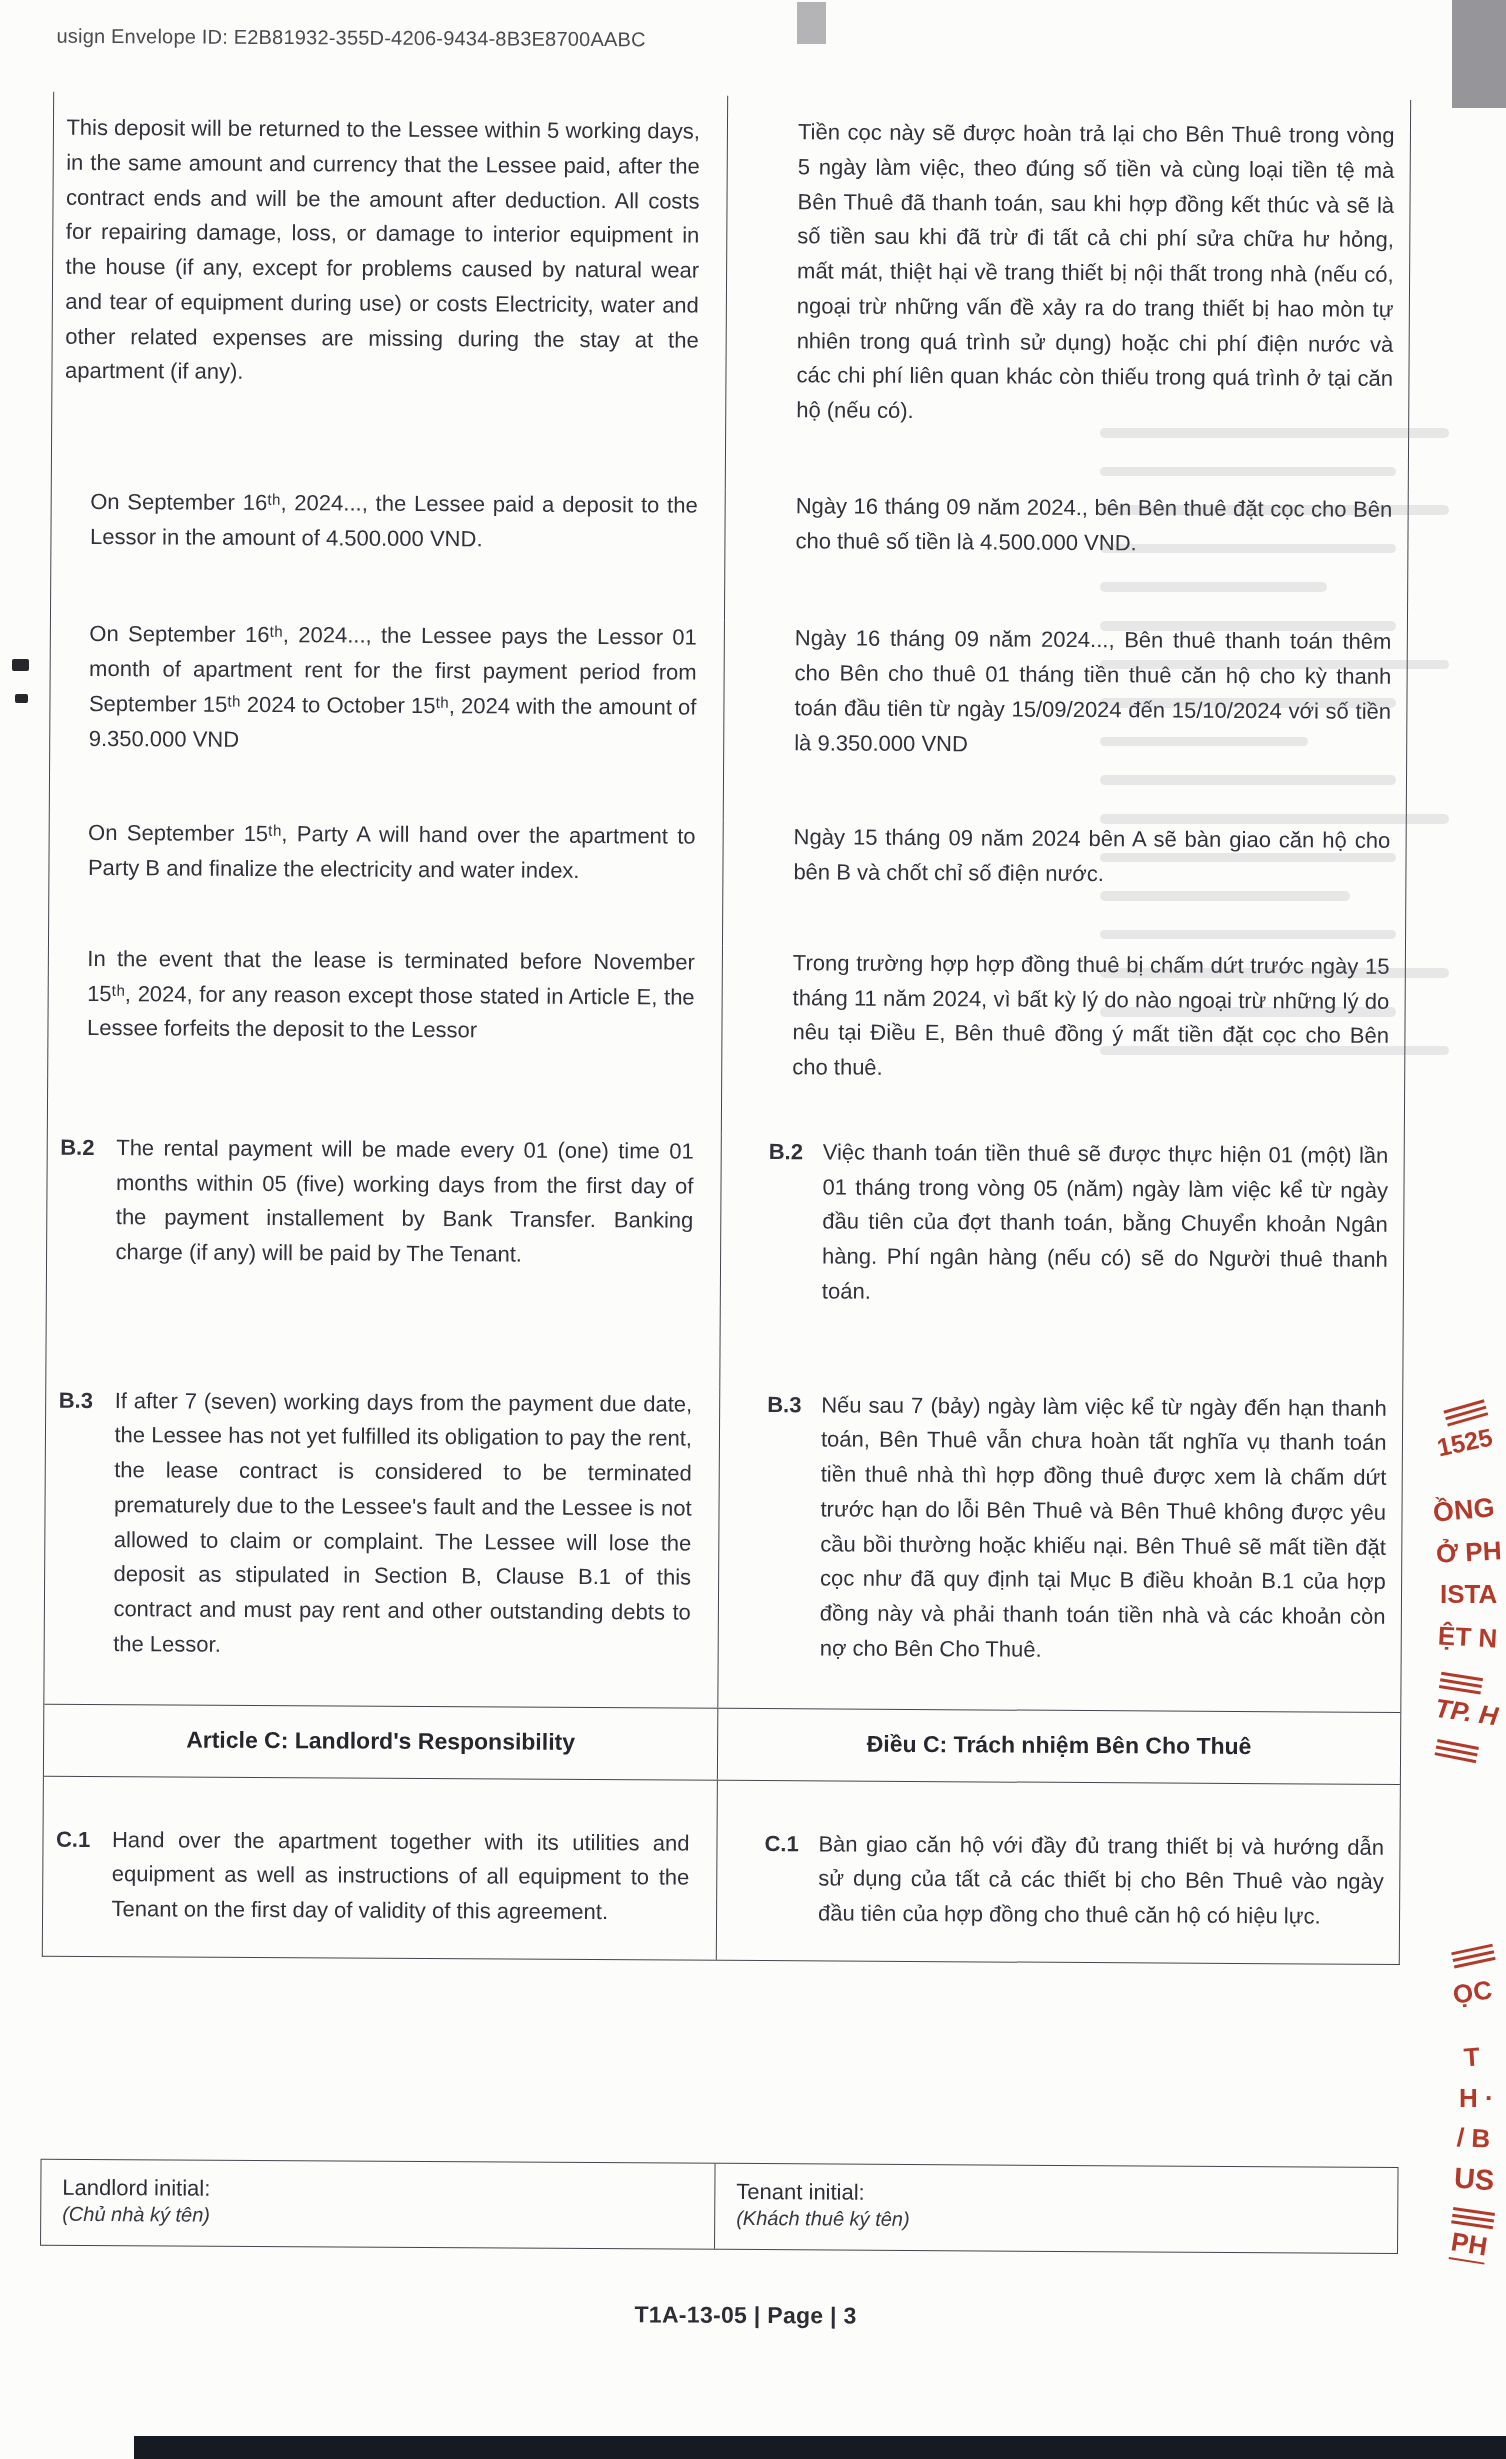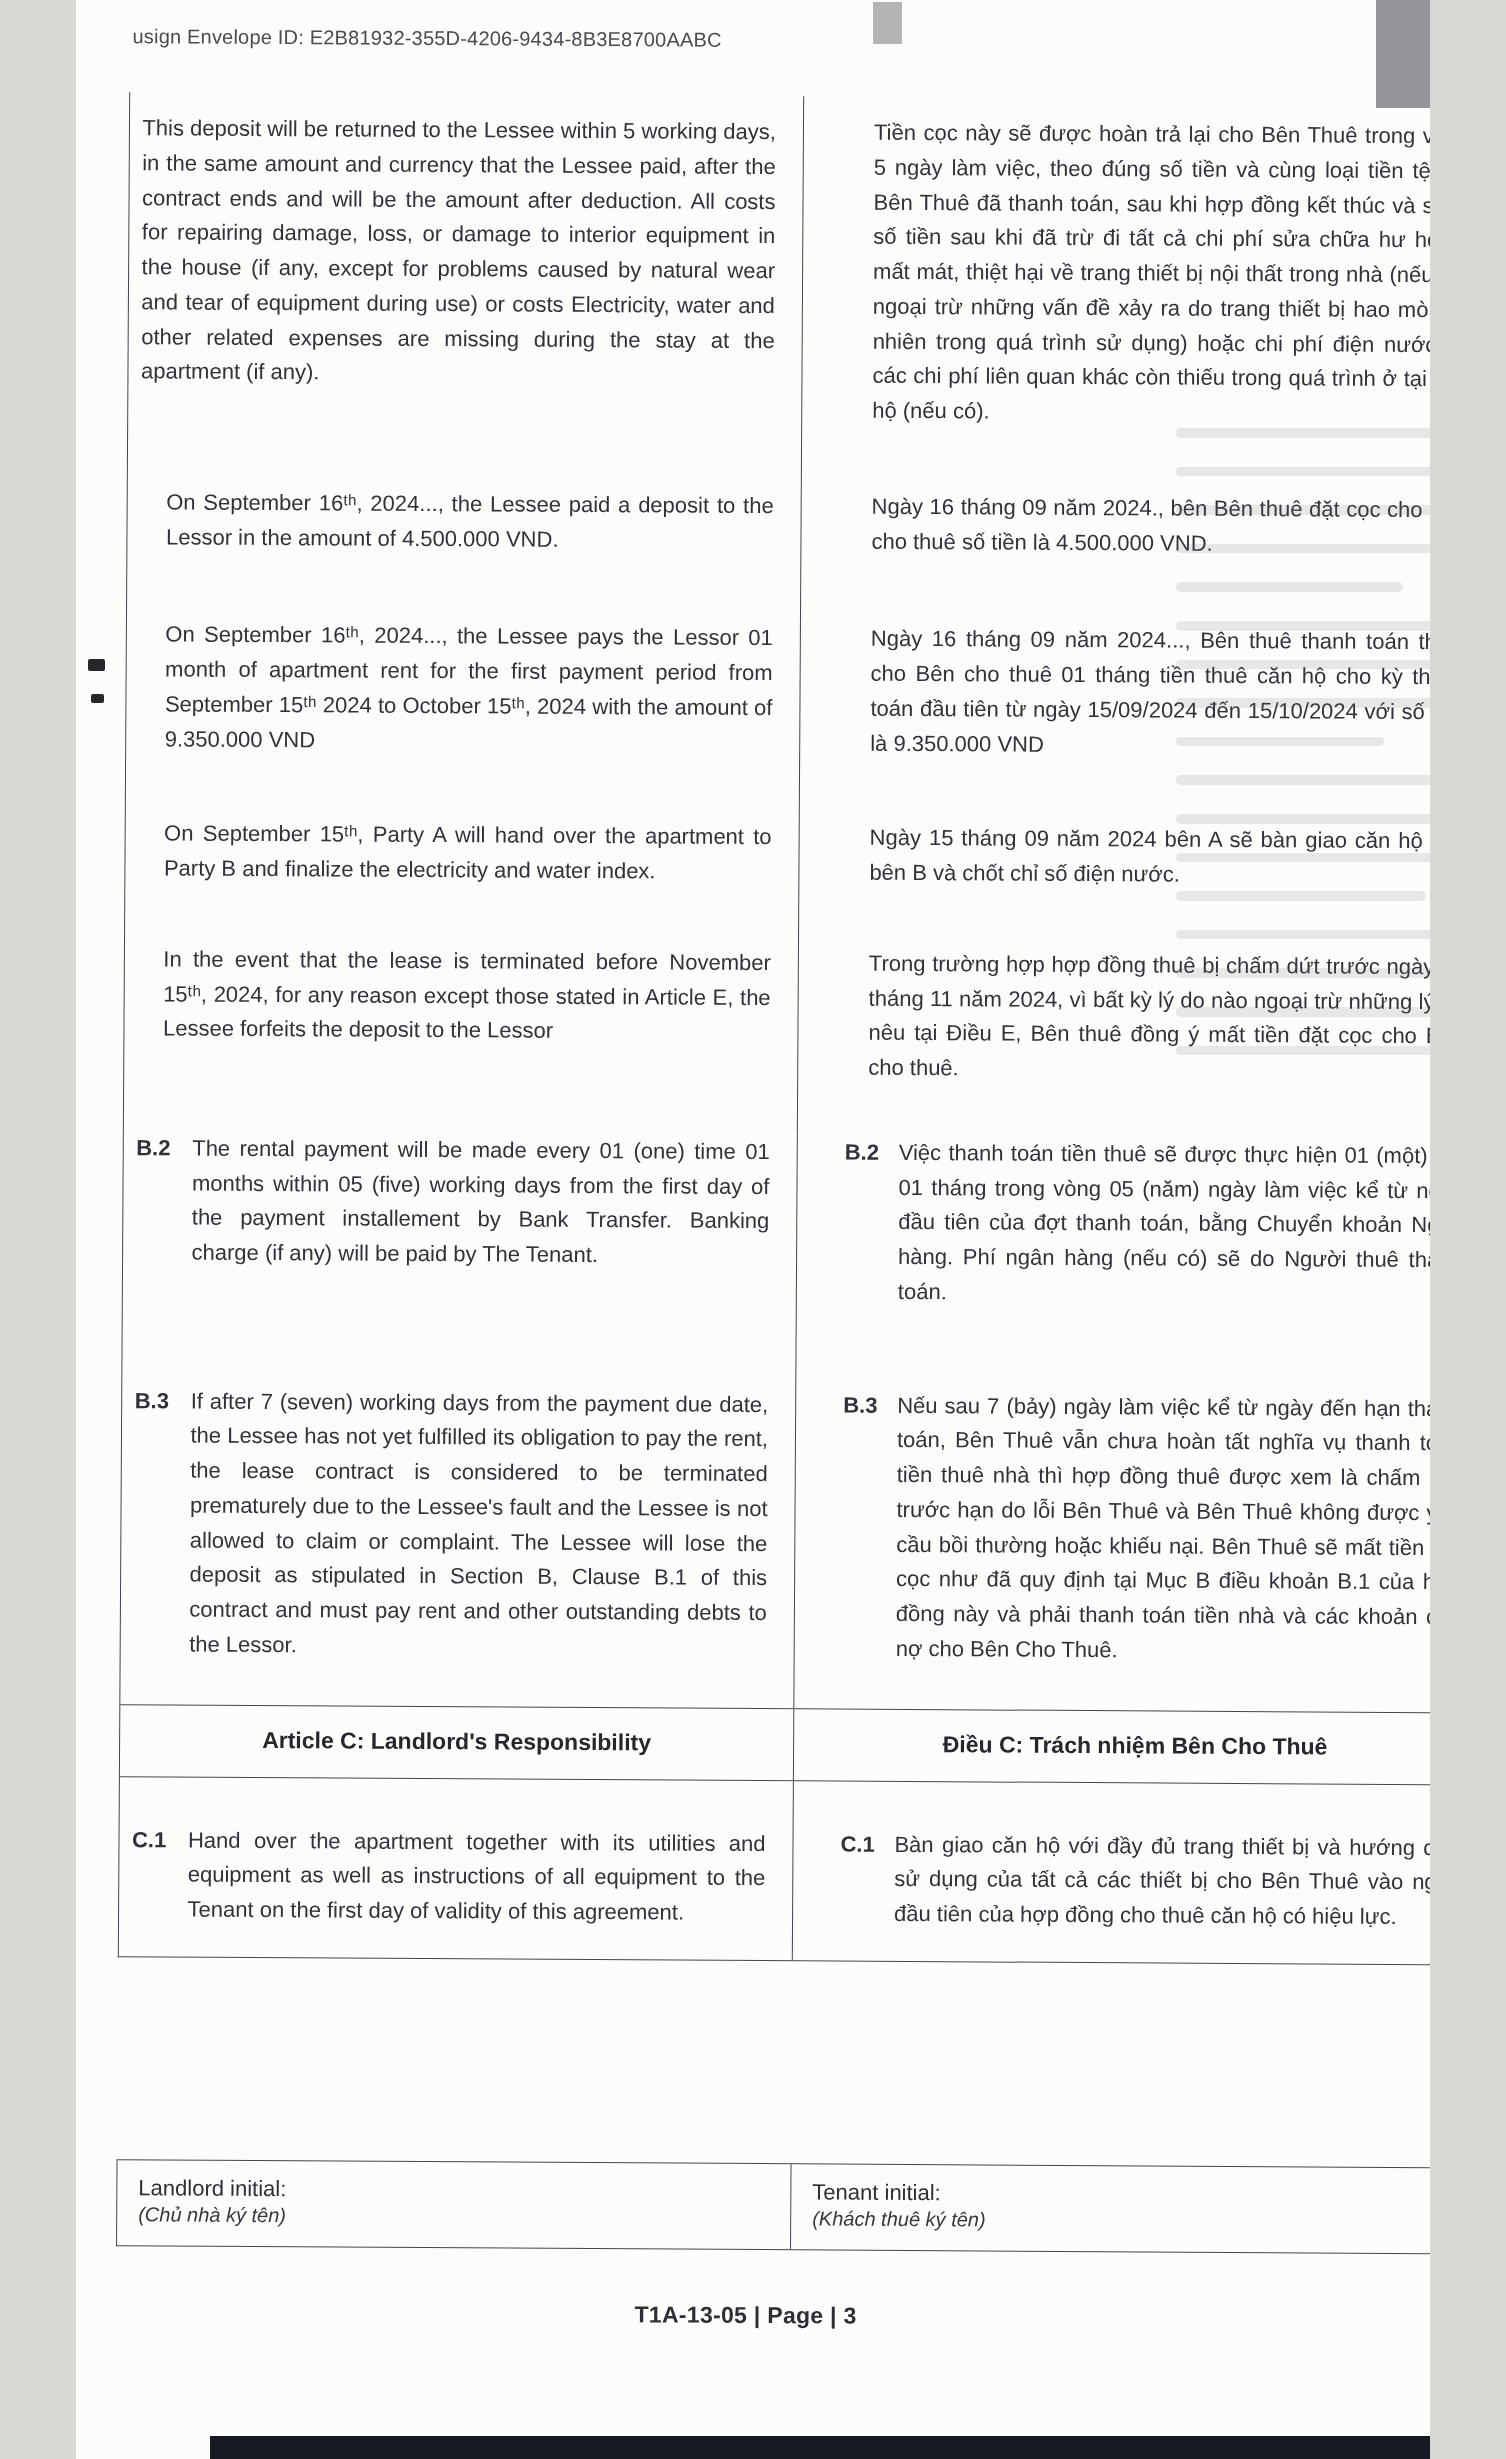--- a/index.html
+++ b/index.html
@@ -1,17 +1,17 @@
 <!DOCTYPE html>
 <html><head>
 <meta charset="utf-8">
 <style>
   html,body { margin:0; padding:0; background:#d8d8d4; }
   .page {
-    position:relative; width:1354px; height:2459px; margin:0 auto;
+    position:relative; width:1506px; height:2459px; margin:0 auto;
     background:#fcfcfa; overflow:hidden;
     font-family:"Liberation Sans","DejaVu Sans",sans-serif;
     color:#30313a;
   }
   .content { position:absolute; left:0; top:0; width:100%; height:100%;
     transform:rotate(0.35deg); transform-origin:50% 45%; }
 
   .envelope { position:absolute; left:50px; top:29px; font-size:20px; color:#4a4a50; letter-spacing:0.2px; }
 
   

